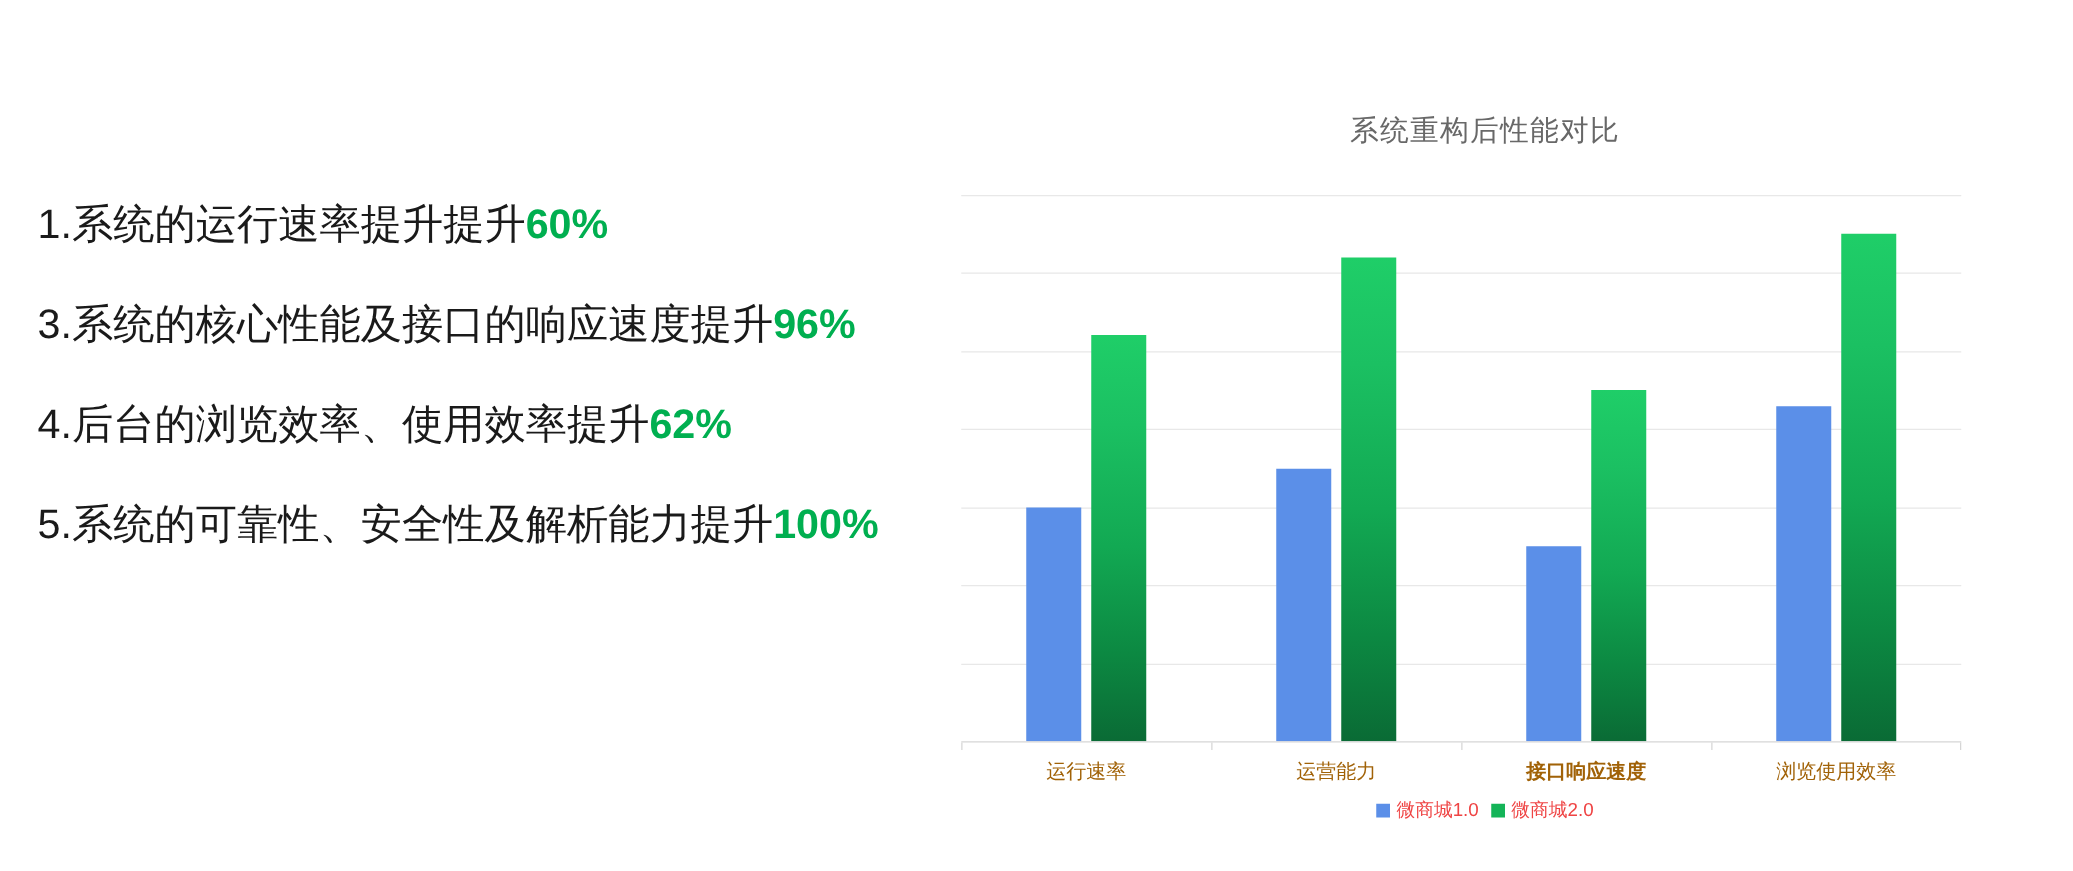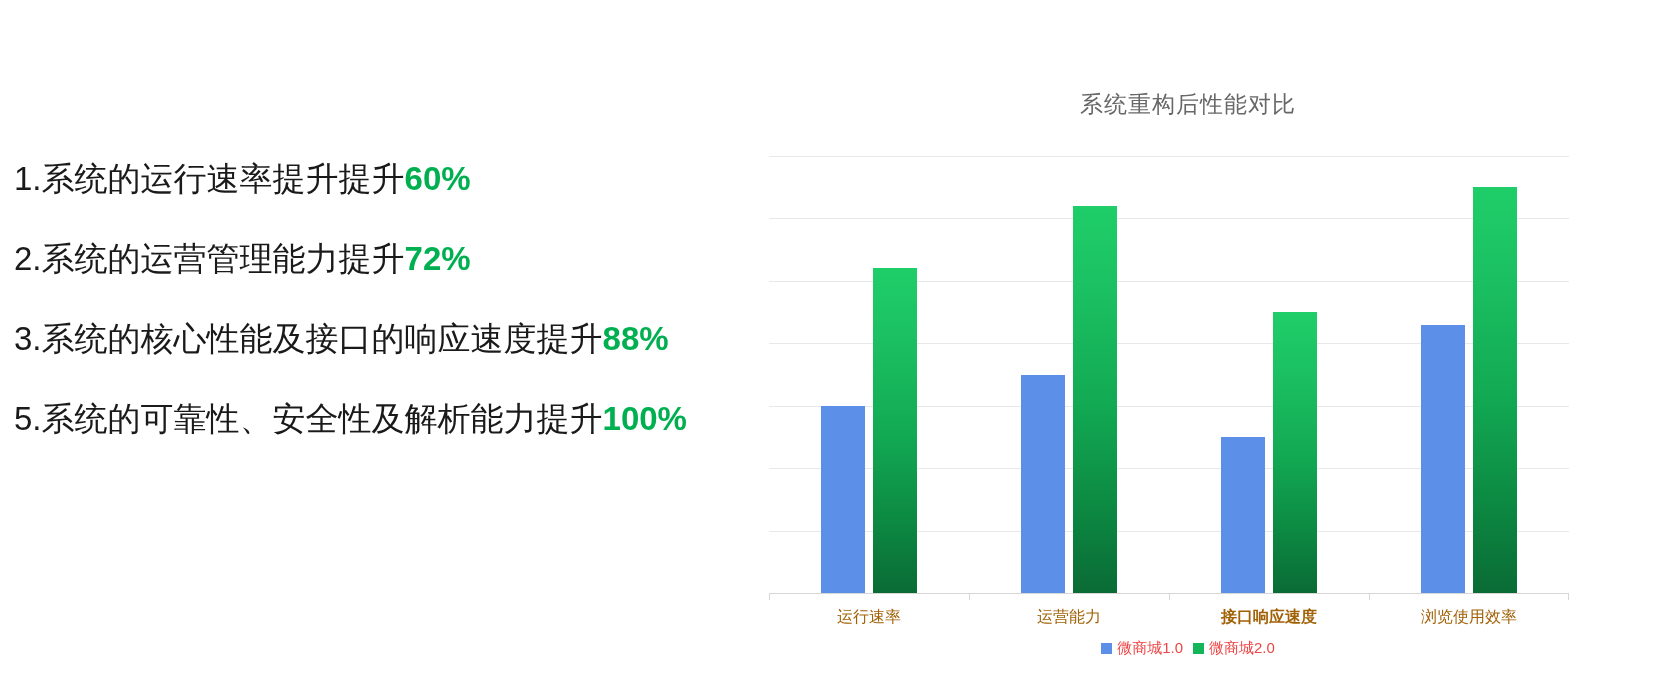--- a/index.html
+++ b/index.html
@@ -9,21 +9,21 @@
     background:#ffffff;
     font-family:"Liberation Sans","DejaVu Sans",sans-serif;
     overflow:hidden;
     position:relative;
   }
   .slide{position:absolute;inset:0;display:flex;}
 
   
   .left-pane{
     position:absolute;
-    left:0;top:0;width:800px;height:697px;
+    left:16px;top:0;width:800px;height:697px;
   }
   .bullet-list{
     position:absolute;
     left:14px;
     top:160px;
     width:770px;
     list-style:none;
     margin:0;padding:0;
   }
   .bullet-item{
@@ -120,24 +120,24 @@
 <body>
 
 <div class="slide">
 
   <div class="left-pane">
     <ul class="bullet-list">
       <li class="bullet-item">
         <span class="bullet-text">1.</span><span class="bullet-text">系统的运行速率提升提升</span><span class="bullet-pct">60%</span>
       </li>
       <li class="bullet-item">
-        <span class="bullet-text">2.</span><span class="bullet-text">系统的运营管理能力提升</span><span class="bullet-pct">72%</span>
+        <span class="bullet-text">3.</span><span class="bullet-text">系统的核心性能及接口的响应速度提升</span><span class="bullet-pct">96%</span>
       </li>
       <li class="bullet-item">
-        <span class="bullet-text">3.</span><span class="bullet-text">系统的核心性能及接口的响应速度提升</span><span class="bullet-pct">88%</span>
+        <span class="bullet-text">4.</span><span class="bullet-text">后台的浏览效率、使用效率提升</span><span class="bullet-pct">62%</span>
       </li>
       <li class="bullet-item">
         <span class="bullet-text">5.</span><span class="bullet-text">系统的可靠性、安全性及解析能力提升</span><span class="bullet-pct">100%</span>
       </li>
     </ul>
   </div>
 
   <div class="chart-pane">
 
     <div class="chart-title">系统重构后性能对比</div>

